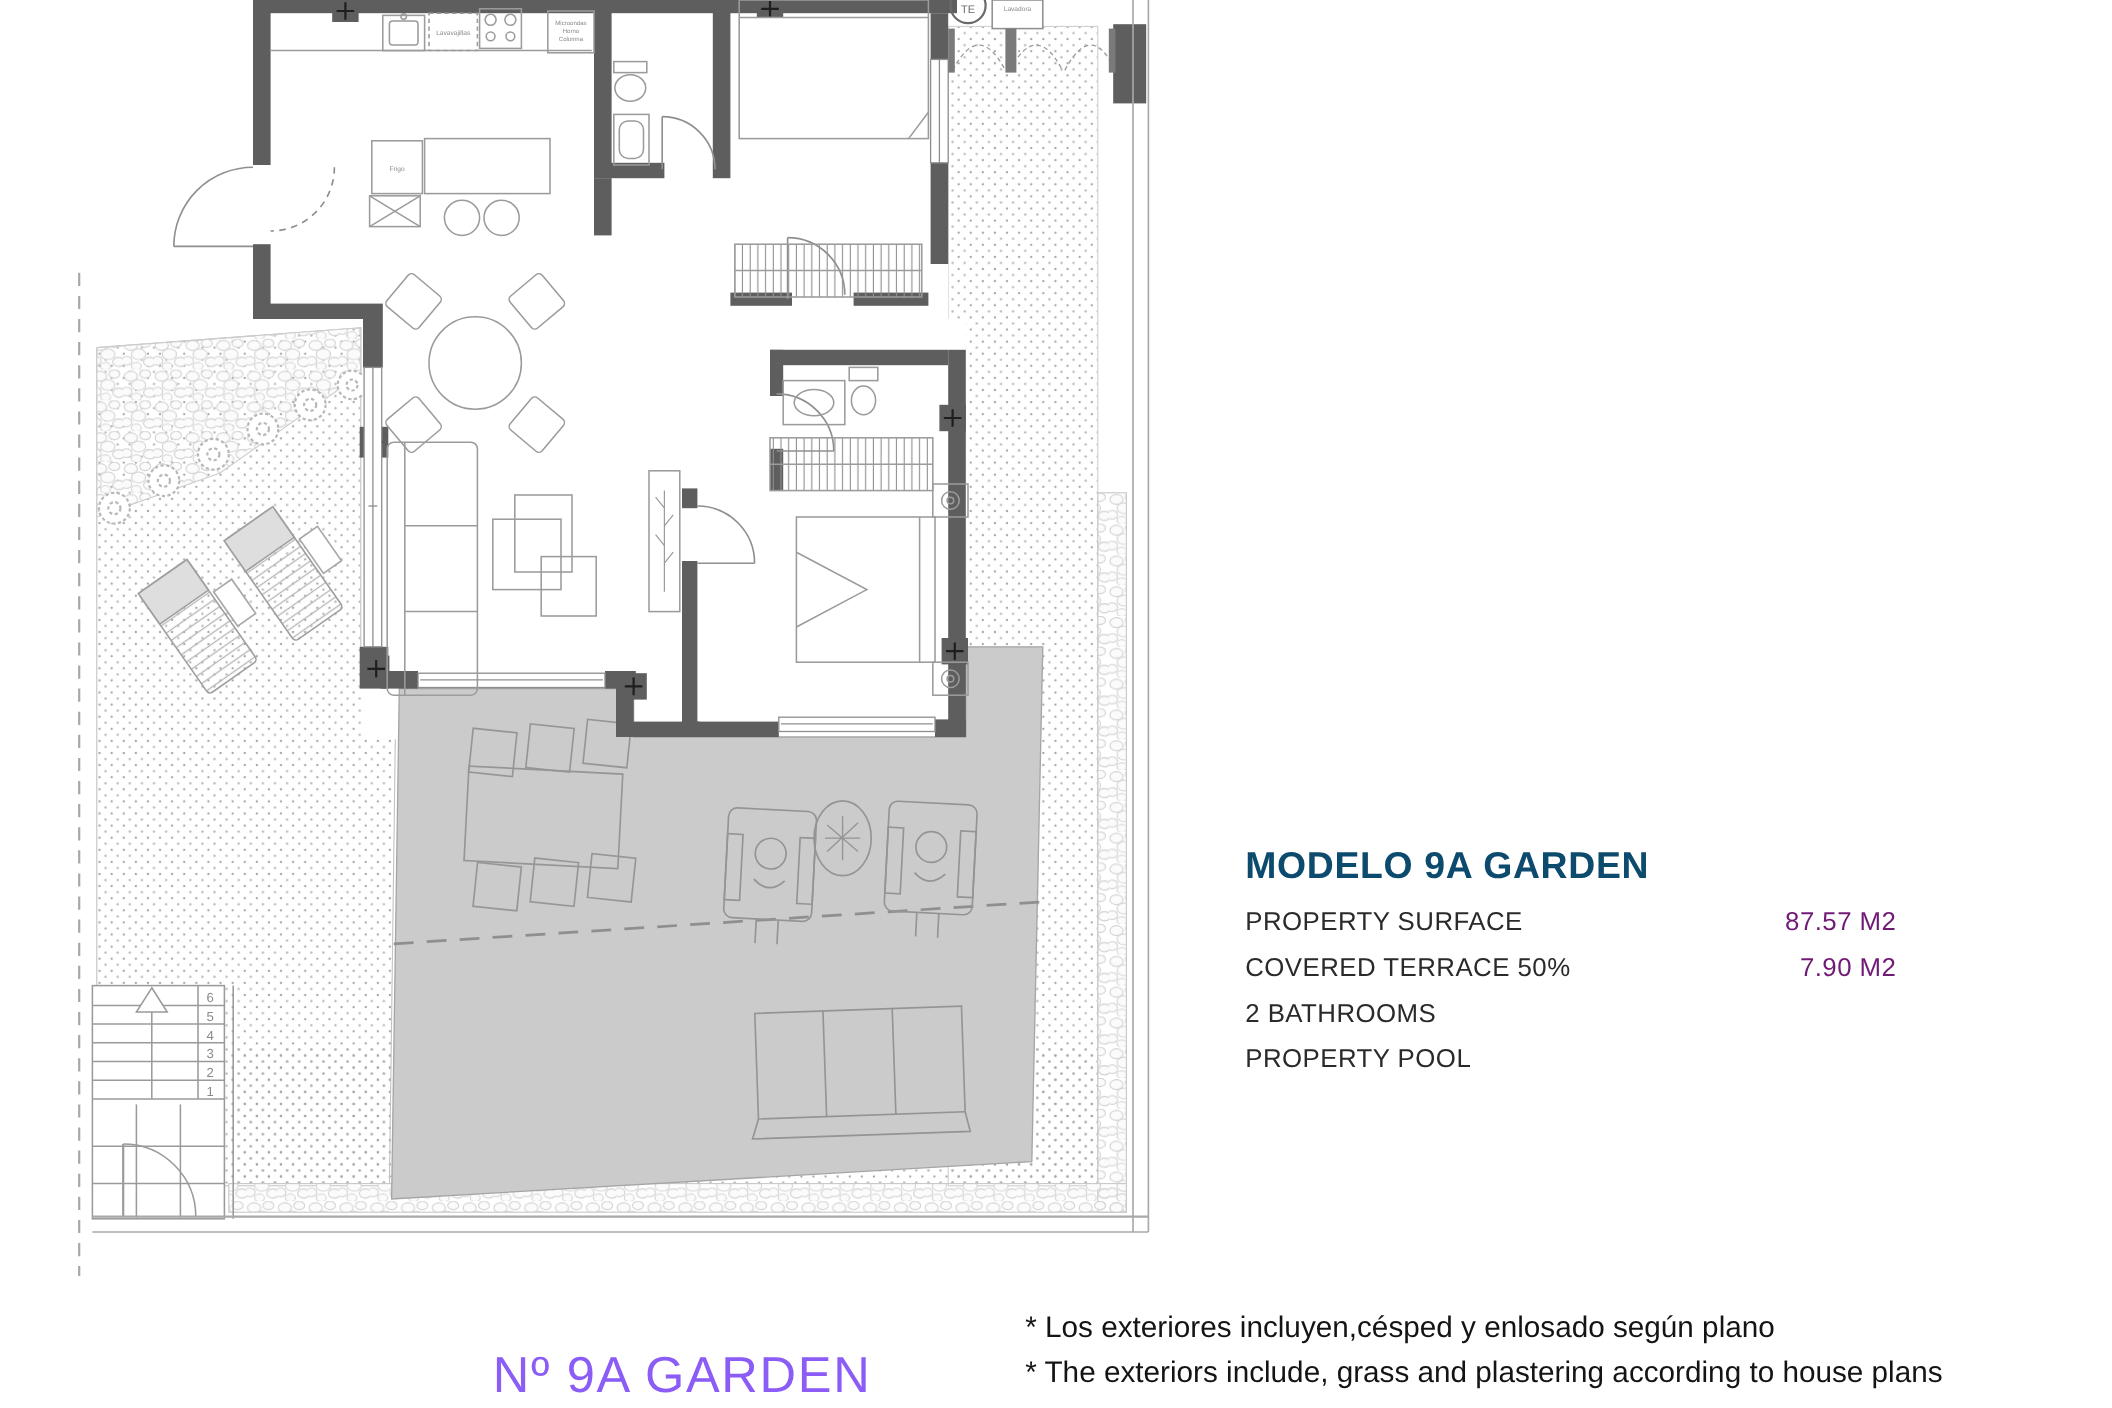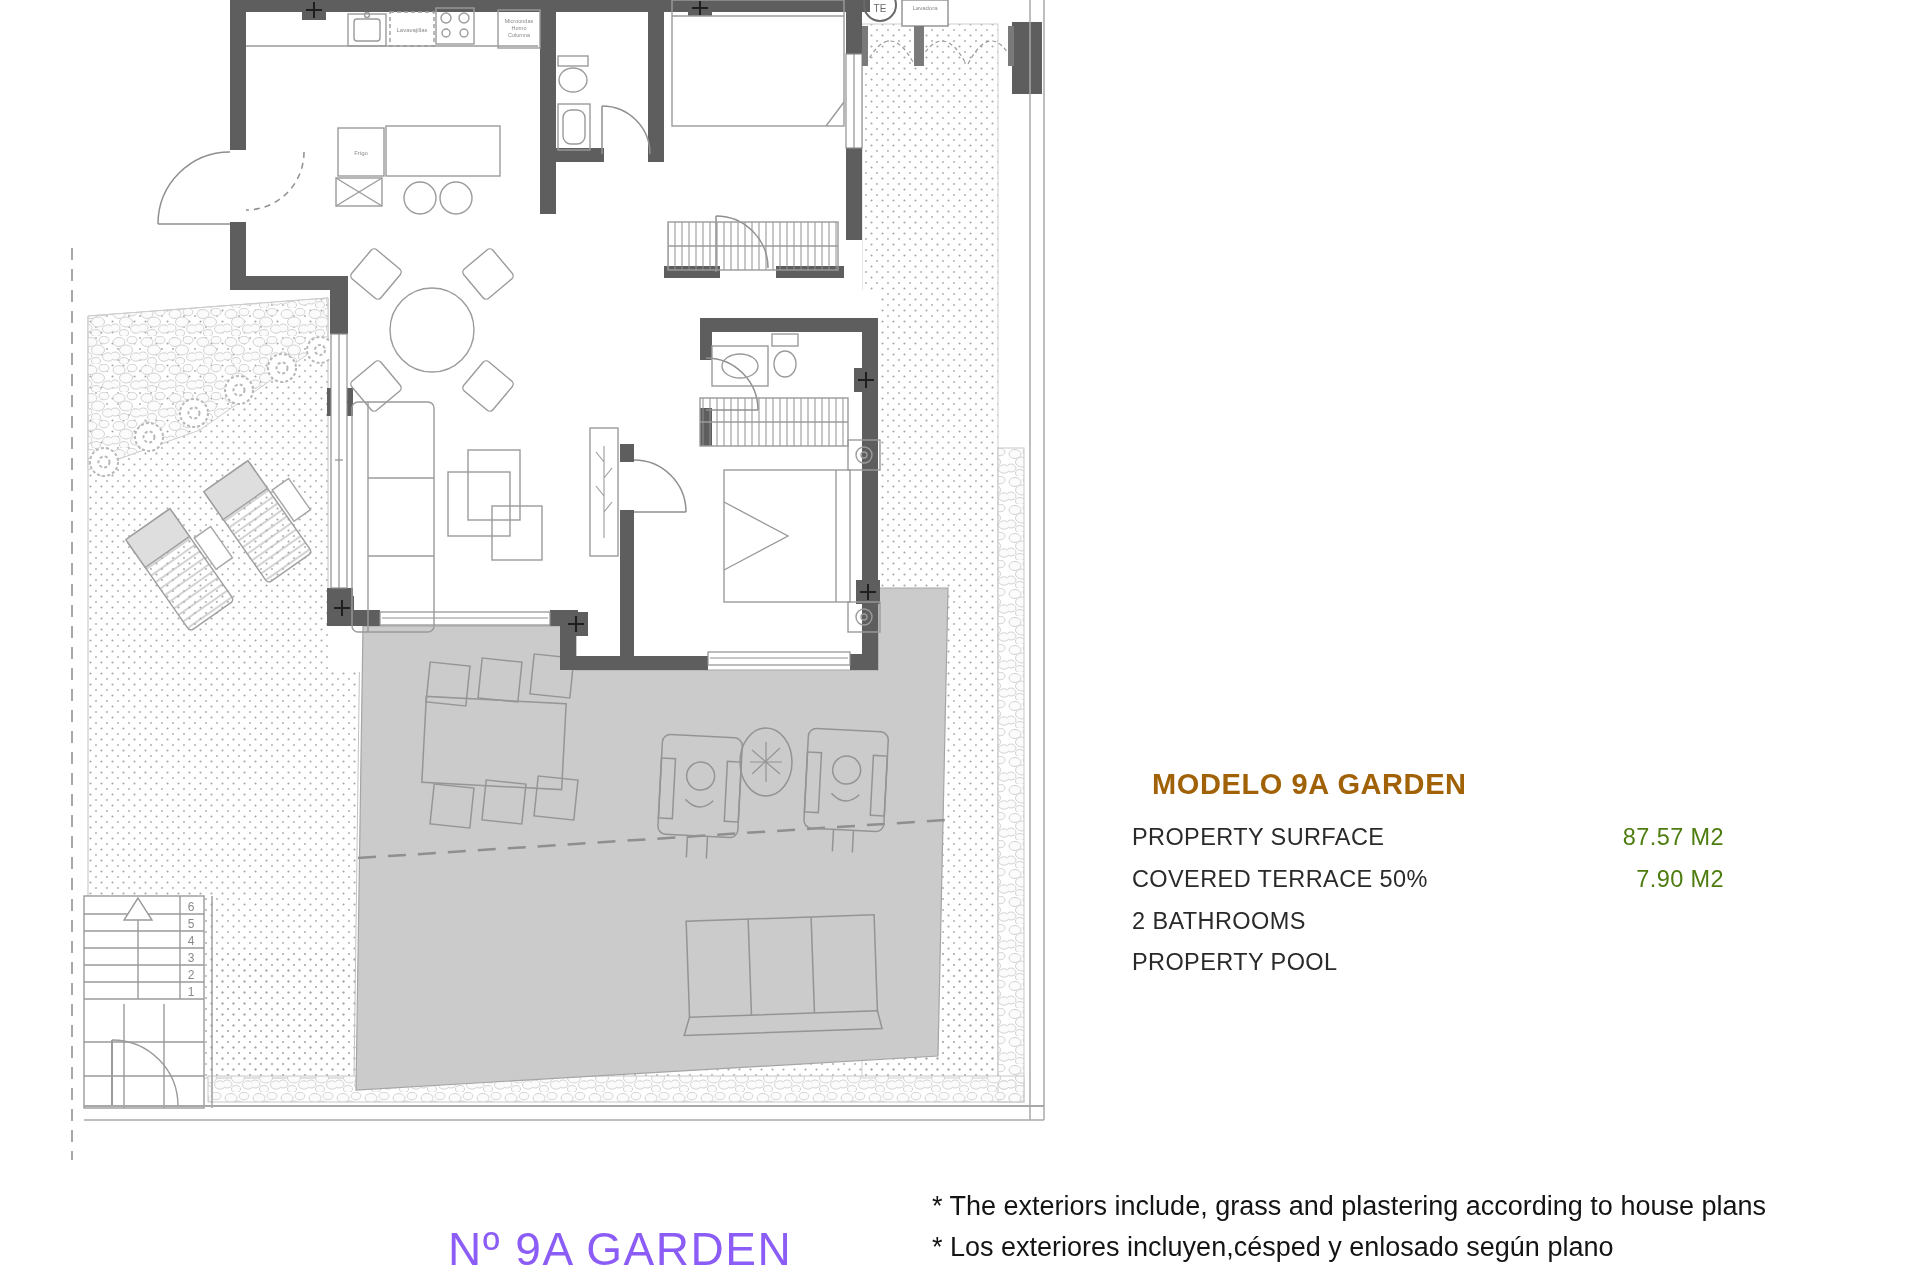--- a/index.html
+++ b/index.html
@@ -1,24 +1,24 @@
 <!DOCTYPE html>
 <html><head>
 <meta charset="utf-8">
 <style>
   html,body{margin:0;padding:0;background:#ffffff;}
   .page{position:relative;width:1920px;height:1280px;background:#ffffff;overflow:hidden;
         font-family:"Liberation Sans",sans-serif;text-decoration:underline;}
   .plan-svg{position:absolute;left:0;top:0;}
-  .panel-title{position:absolute;left:1132px;top:768px;font-size:29px;font-weight:700;
-               letter-spacing:.6px;color:#a16207;margin-left:20px;}
+  .panel-title{position:absolute;left:1132px;top:768px;font-size:34px;font-weight:700;
+               letter-spacing:.6px;color:#0c4a6e;}
   .panel-rows{position:absolute;left:1132px;top:824px;width:592px;}
   .panel-row{height:41.8px;display:flex;justify-content:space-between;align-items:flex-start;
              font-size:23.5px;color:#2a2a2a;letter-spacing:.4px;}
-  .panel-row .val{color:#4d7c0f;}
+  .panel-row .val{color:#701a75;}
   .notes{position:absolute;left:932px;top:1186px;font-size:27px;color:#141414;line-height:41px;}
   .plan-caption{position:absolute;left:448px;top:1222px;font-size:46px;color:#8b5cf6;
                 letter-spacing:1.5px;}
   text{font-family:"Liberation Sans",sans-serif;}
 </style>
 </head>
 <body>
 
 <div class="page">
 
@@ -440,19 +440,19 @@
     <span>2 BATHROOMS</span>
     <span class="val"></span>
   </div>
   <div class="panel-row">
     <span>PROPERTY POOL</span>
     <span class="val"></span>
   </div>
 </div>
 
 <div class="notes">
+  <div>* Los exteriores incluyen,césped y enlosado según plano</div>
   <div>* The exteriors include, grass and plastering according to house plans</div>
-  <div>* Los exteriores incluyen,césped y enlosado según plano</div>
 </div>
 
 <div class="plan-caption">Nº 9A GARDEN</div>
 
 </div>
 
 </body></html>

